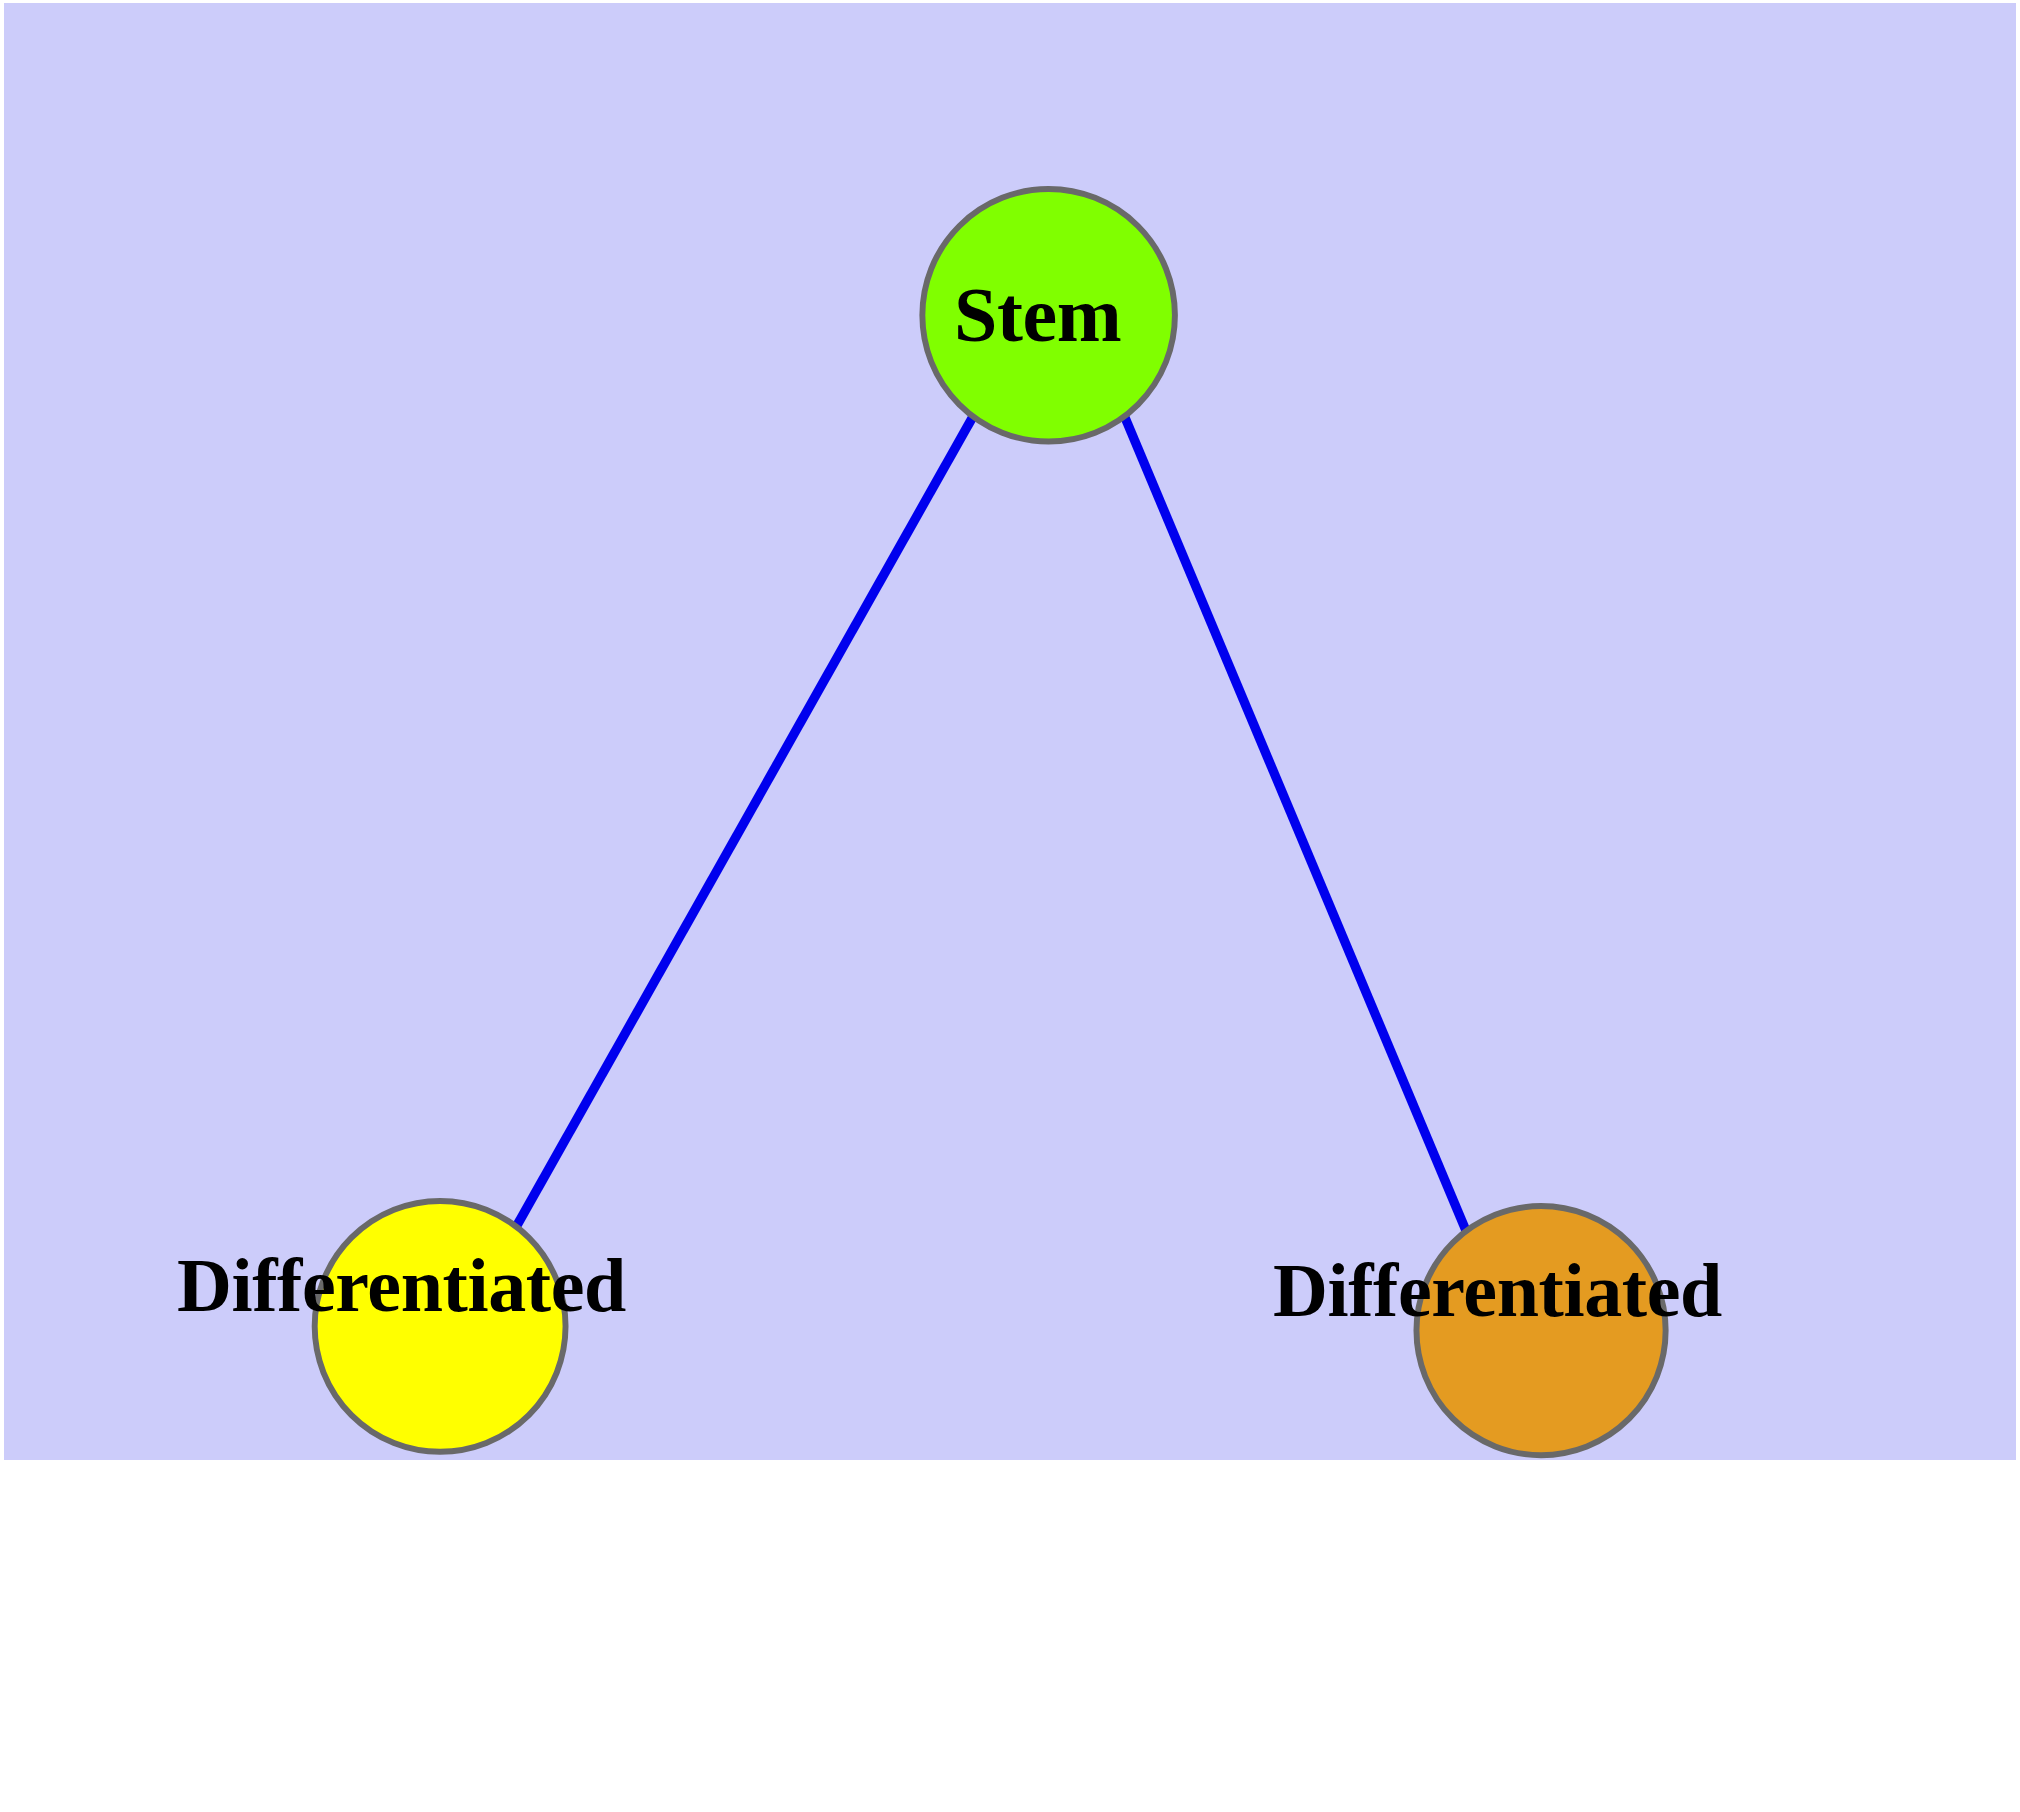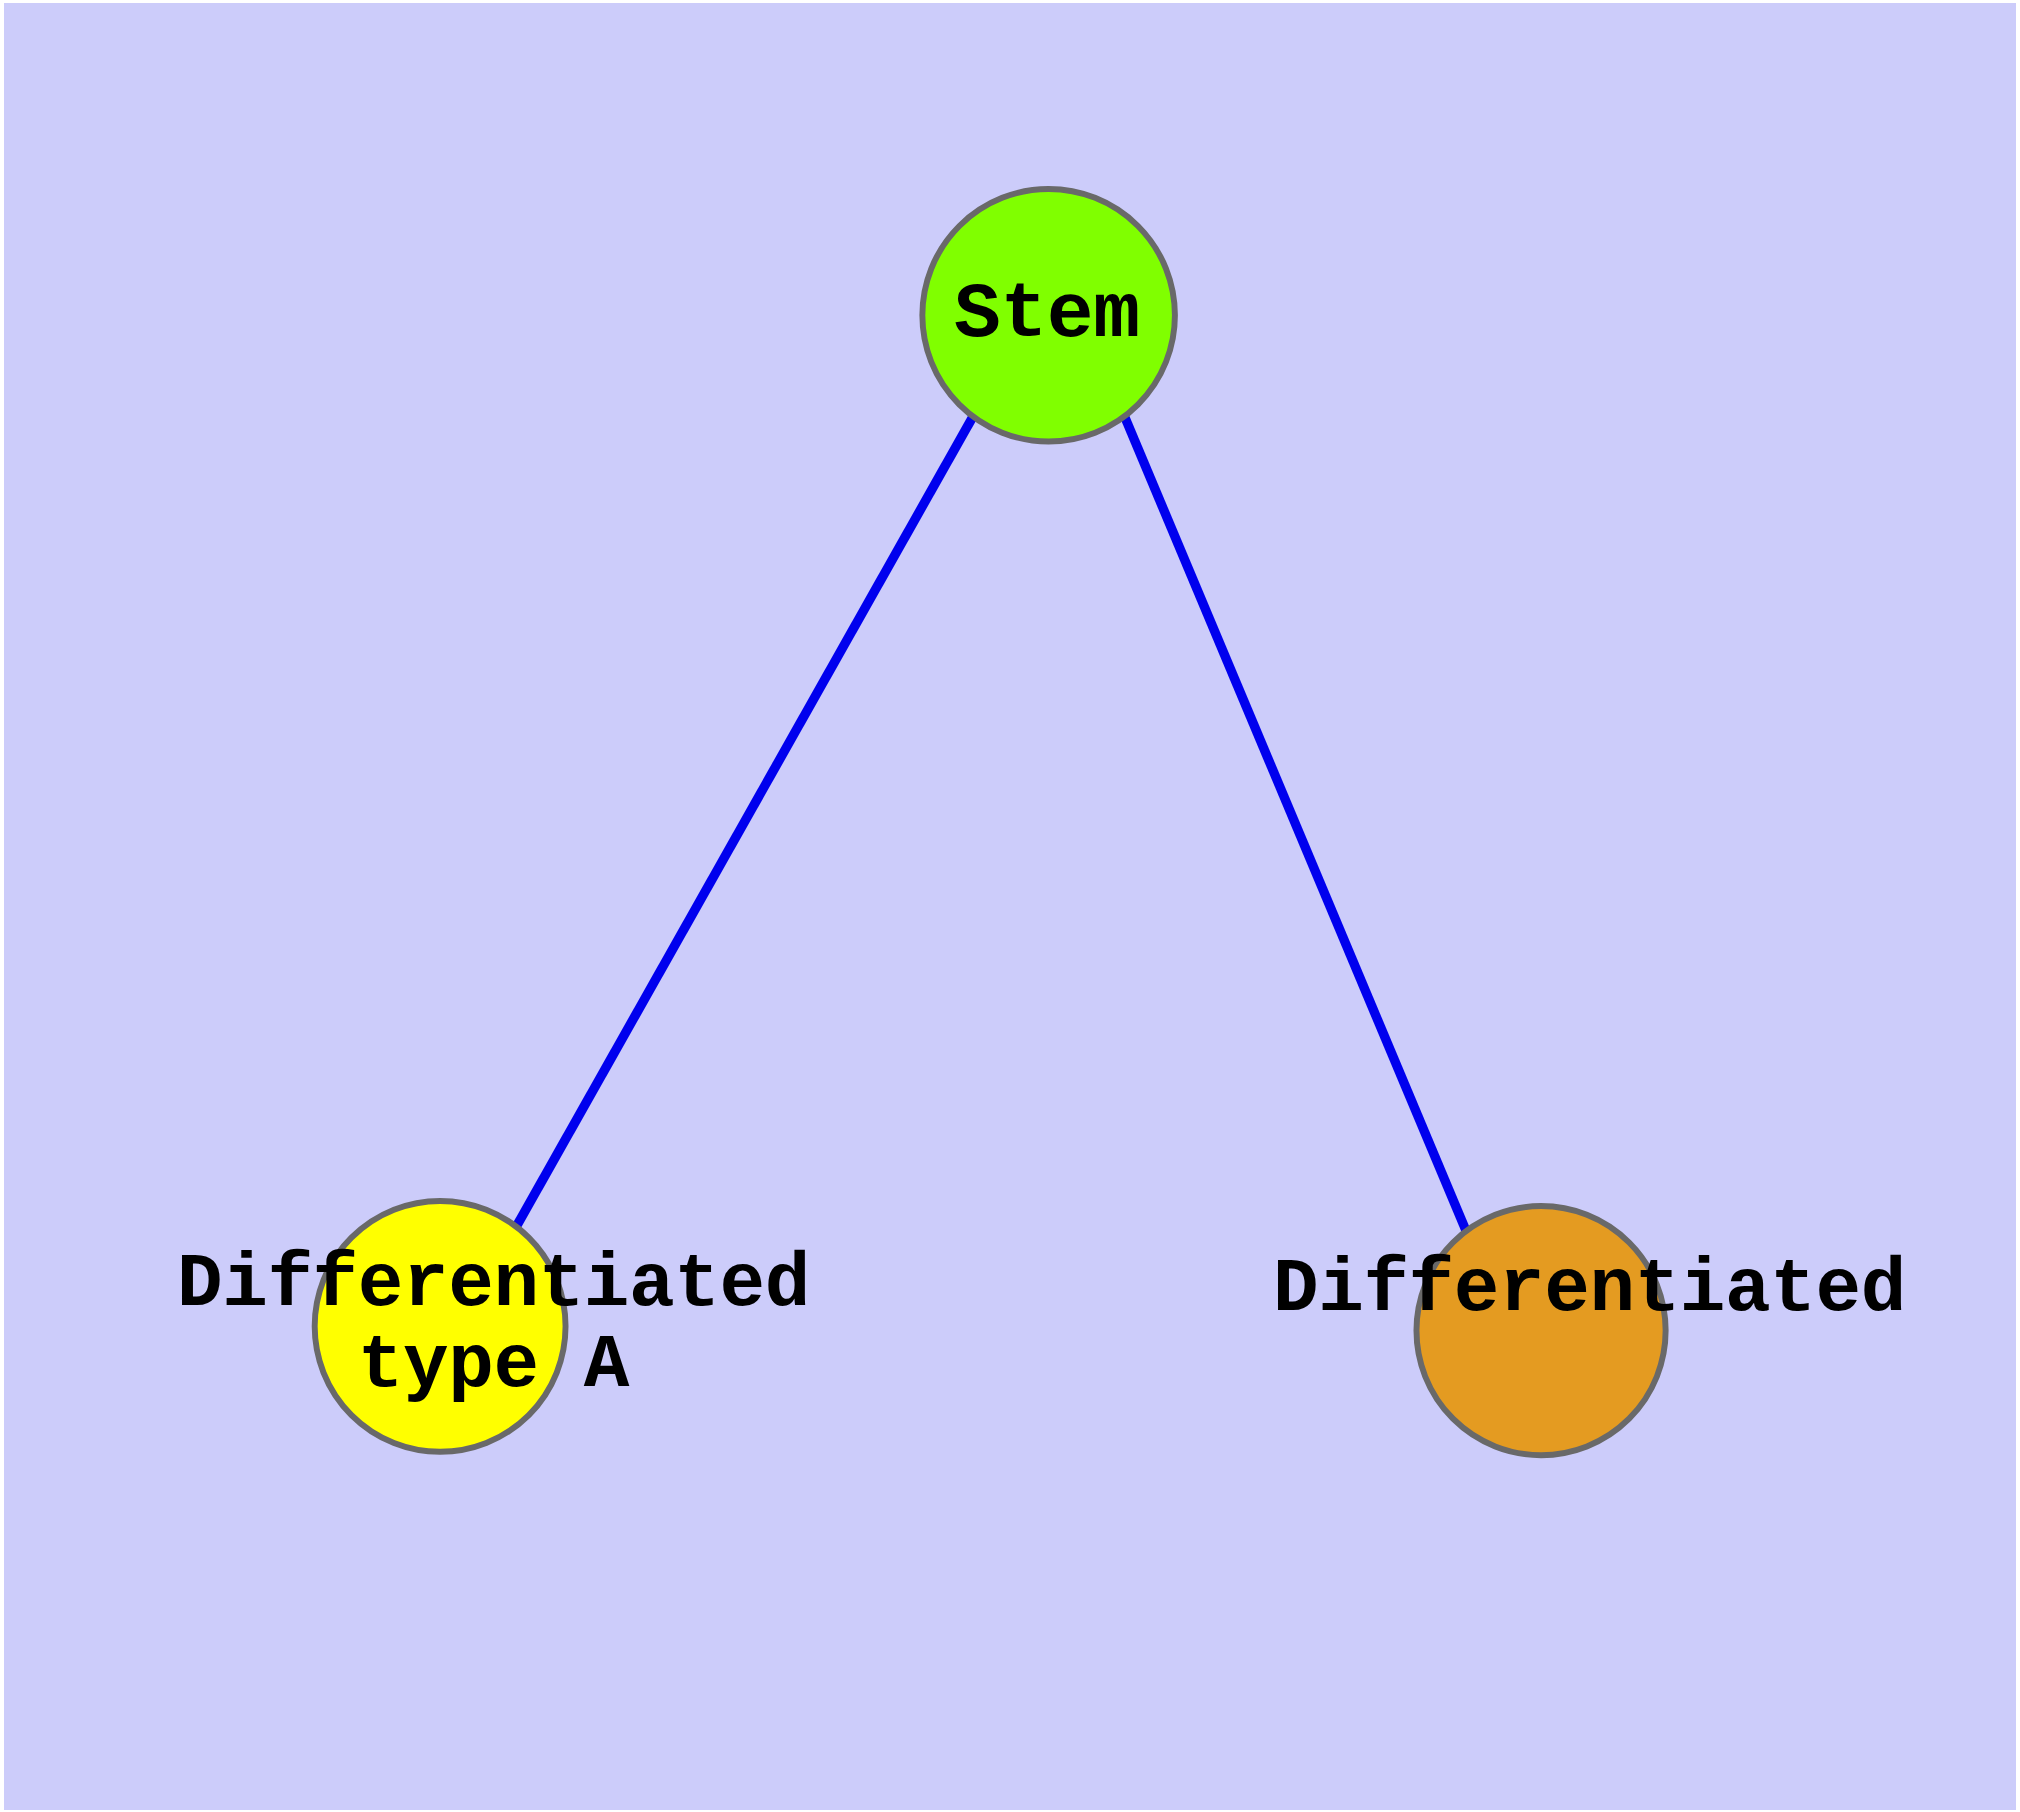--- a/index.html
+++ b/index.html
@@ -4,24 +4,24 @@
 <title>Cell Differentiation Graph</title>
 <style>
   html, body {
     margin: 0;
     padding: 0;
     background: #ffffff;
   }
   #canvas {
     position: relative;
     width: 2021px;
-    height: 1812px;
+    height: 1460px;
     background: #ffffff;
     overflow: hidden;
-    font-family: Liberation Mono, monospace;
+    font-family: Liberation Serif, serif;
   }
   #plot-area {
     position: absolute;
     left: 4.2px;
     top: 3.4px;
     width: 2012px;
     height: 1807px;
     background: #ccccfa;
   }
   #graph-svg {
@@ -63,18 +63,18 @@
       </g>
     <g id="nodes-group">
         <circle cx="1237" cy="372" r="149" fill="#80ff00" stroke="#696969" stroke-width="7"></circle>
         <circle cx="519" cy="1565" r="148" fill="#ffff00" stroke="#696969" stroke-width="7"></circle>
         <circle cx="1818" cy="1570" r="147" fill="#e49b21" stroke="#696969" stroke-width="7"></circle>
       </g>
   </svg>
 
   <div id="labels-layer">
       <div class="node-label single" style="font-size: 78px; left: 954px; top: 274px;"><div>Stem</div></div>
-      <div class="node-label multi" style="font-size: 76px; left: 177px; top: 1245px;"><div>Differentiated</div><div>type A</div></div>
+      <div class="node-label multi" style="font-size: 76px; left: 177px; top: 1245px;"><div>Differentiated</div></div>
       <div class="node-label multi" style="font-size: 76px; left: 1273px; top: 1250px;"><div>Differentiated</div></div>
     </div>
 
 </div>
 
 
 </body></html>

